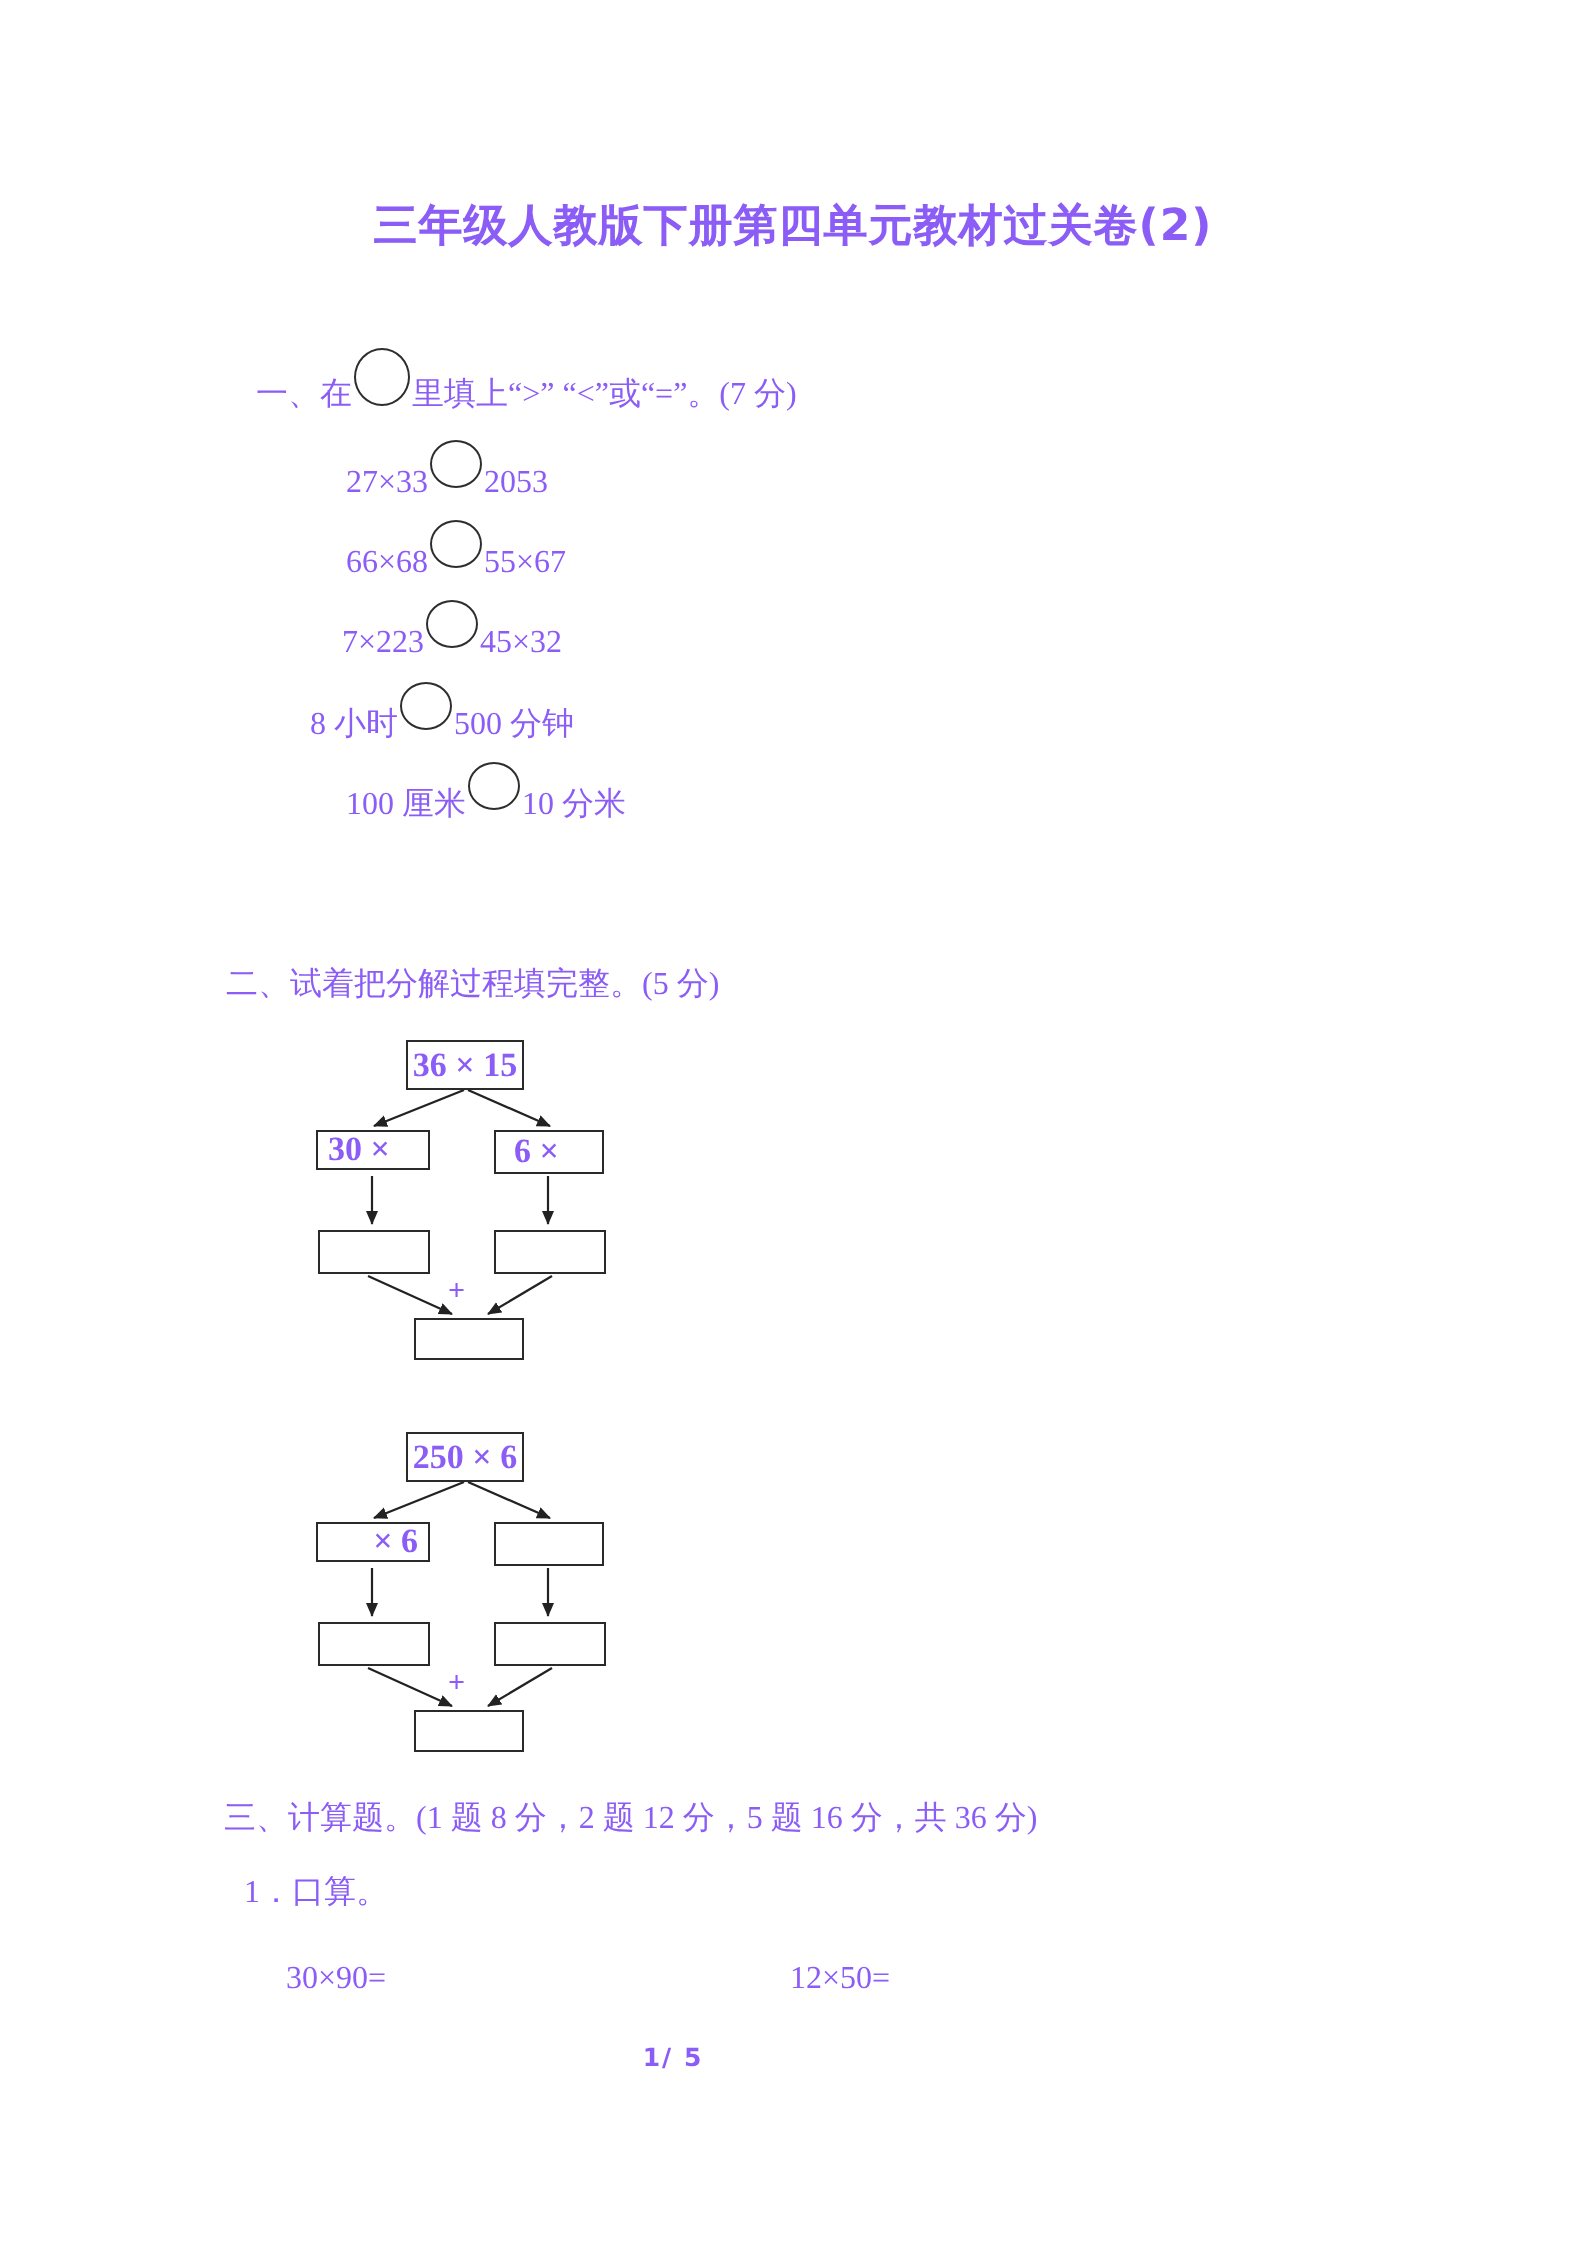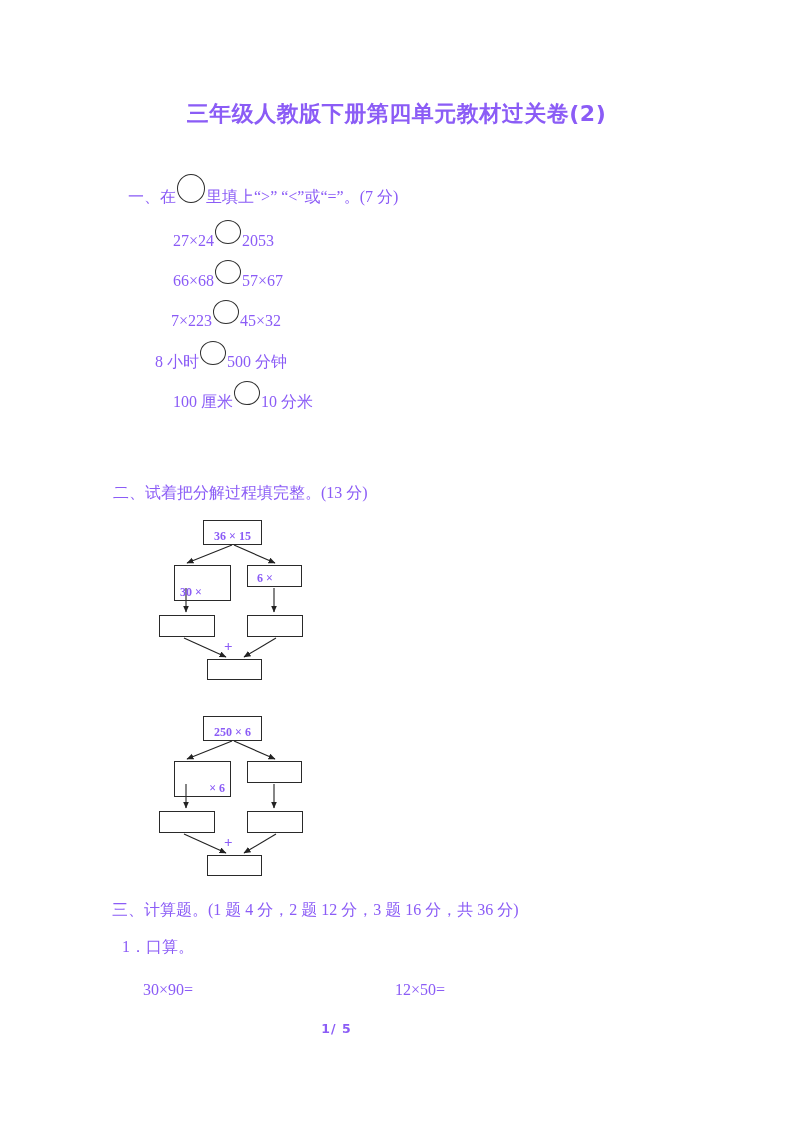--- a/index.html
+++ b/index.html
@@ -19,25 +19,25 @@
     display:inline-block; width:26px; height:24px; box-sizing:border-box;
     border:1.5px solid #2e2e2e; border-radius:50%; vertical-align:2px;
     margin:0 1px;
   }
   .heading-circle { width:28px; height:29px; vertical-align:-1px; }
   
   .diagram { position:absolute; left:150px; width:170px; height:190px; }
   .arrows { position:absolute; left:0; top:0; }
   .dbox {
     position:absolute; box-sizing:border-box; border:1.4px solid #2a2a2a;
-    display:flex; align-items:flex-end; font-size:12px; font-weight:700;
+    display:flex; align-items:center; font-size:17px; font-weight:700;
     font-family:"Liberation Serif","DejaVu Serif",serif; white-space:pre;
   }
   .d-top    { left:53px; top:8px;   width:59px; height:25px; border-width:1.6px; justify-content:center; }
-  .d-lmid   { left:24px;  top:53px;  width:57px; height:36px; }
+  .d-lmid   { left:8px;  top:53px;  width:57px; height:20px; }
   .d-rmid   { left:97px; top:53px;  width:55px; height:22px; }
   .d-llow   { left:9px;  top:103px; width:56px; height:22px; }
   .d-rlow   { left:97px; top:103px; width:56px; height:22px; }
   .d-bottom { left:57px; top:147px; width:55px; height:21px; }
   .pad-l5 { padding-left:5px; }
   .pad-l9 { padding-left:9px; }
   .align-r { justify-content:flex-end; padding-right:5px; }
   .d-plus { position:absolute; left:74px; top:126px; font-size:15px; font-weight:700; line-height:16px; }
   .footer {
     position:absolute; left:0; top:1021px; width:673px; text-align:center;
@@ -50,36 +50,36 @@
 
 <div class="page">
 
   <h1 class="title">三年级人教版下册第四单元教材过关卷(2)</h1>
 
   <div class="line" style="left:112px; top:146px;">
     <span>一、在</span><span class="circle heading-circle"></span><span>里填上“&gt;” “&lt;”或“=”。(7 分)</span>
   </div>
 
   <div class="line" style="left:157px; top:192px;">
-    <span>27×24</span><span class="circle"></span><span>2053</span>
+    <span>27×33</span><span class="circle"></span><span>2053</span>
   </div>
   <div class="line" style="left:157px; top:232px;">
-    <span>66×68</span><span class="circle"></span><span>57×67</span>
+    <span>66×68</span><span class="circle"></span><span>55×67</span>
   </div>
   <div class="line" style="left:155px; top:272px;">
     <span>7×223</span><span class="circle"></span><span>45×32</span>
   </div>
   <div class="line" style="left:139px; top:313px;">
     <span>8 小时</span><span class="circle"></span><span>500 分钟</span>
   </div>
   <div class="line" style="left:157px; top:353px;">
     <span>100 厘米</span><span class="circle"></span><span>10 分米</span>
   </div>
 
-  <div class="line" style="left:113px; top:479px;">二、试着把分解过程填完整。(13 分)</div>
+  <div class="line" style="left:113px; top:479px;">二、试着把分解过程填完整。(5 分)</div>
 
   <div class="diagram" style="top:512px;">
     <svg class="arrows" width="170" height="190" viewBox="0 0 170 190">
       <defs>
         <marker id="ah1" markerWidth="8" markerHeight="8" refX="6.5" refY="3" orient="auto" markerUnits="userSpaceOnUse">
           <path d="M0,0 L7,3 L0,6 Z" fill="#222"></path>
         </marker>
       </defs>
       <g stroke="#222" stroke-width="1.1" fill="none">
         <line x1="82" y1="33" x2="37" y2="51" marker-end="url(#ah1)"></line>
@@ -117,20 +117,20 @@
     </svg>
     <div class="dbox d-top"><span>250 × 6</span></div>
     <div class="dbox d-lmid align-r"><span>× 6</span></div>
     <div class="dbox d-rmid"><span></span></div>
     <div class="dbox d-llow"><span></span></div>
     <div class="dbox d-rlow"><span></span></div>
     <div class="dbox d-bottom"><span></span></div>
     <div class="d-plus">+</div>
   </div>
 
-  <div class="line" style="left:112px; top:896px;">三、计算题。(1 题 4 分，2 题 12 分，3 题 16 分，共 36 分)</div>
+  <div class="line" style="left:112px; top:896px;">三、计算题。(1 题 8 分，2 题 12 分，5 题 16 分，共 36 分)</div>
   <div class="line" style="left:122px; top:933px;">1．口算。</div>
   <div class="line" style="left:143px; top:976px;">30×90=</div>
   <div class="line" style="left:395px; top:976px;">12×50=</div>
 
   <div class="footer">1/ 5</div>
 
 </div>
 
 </body></html>

